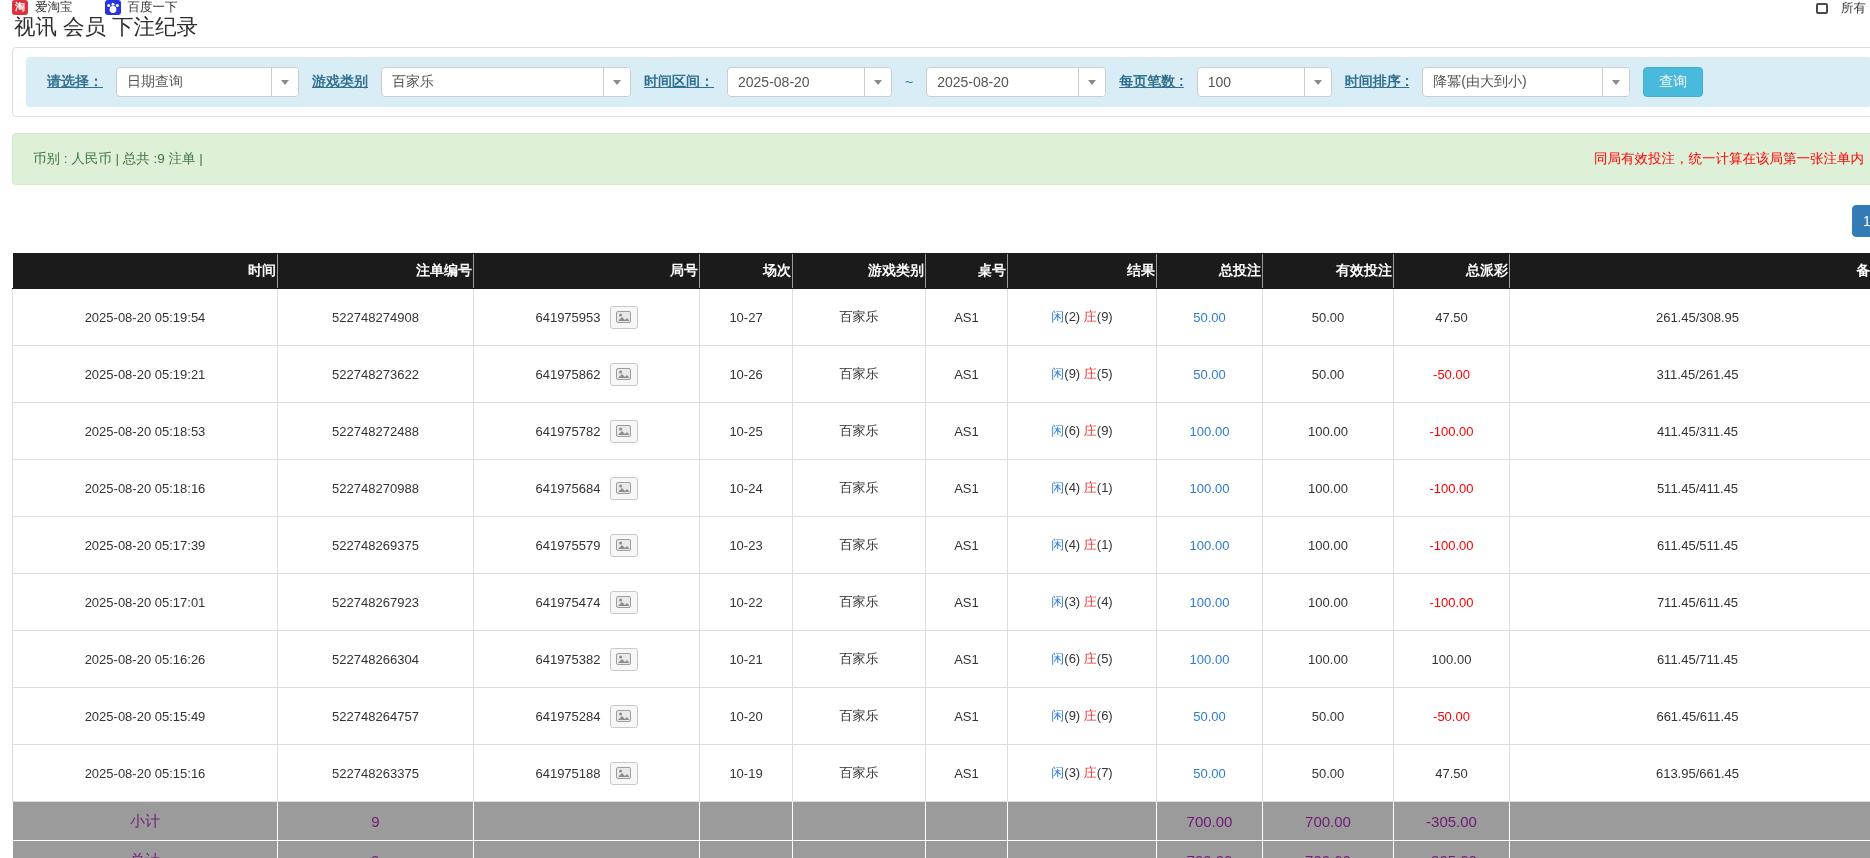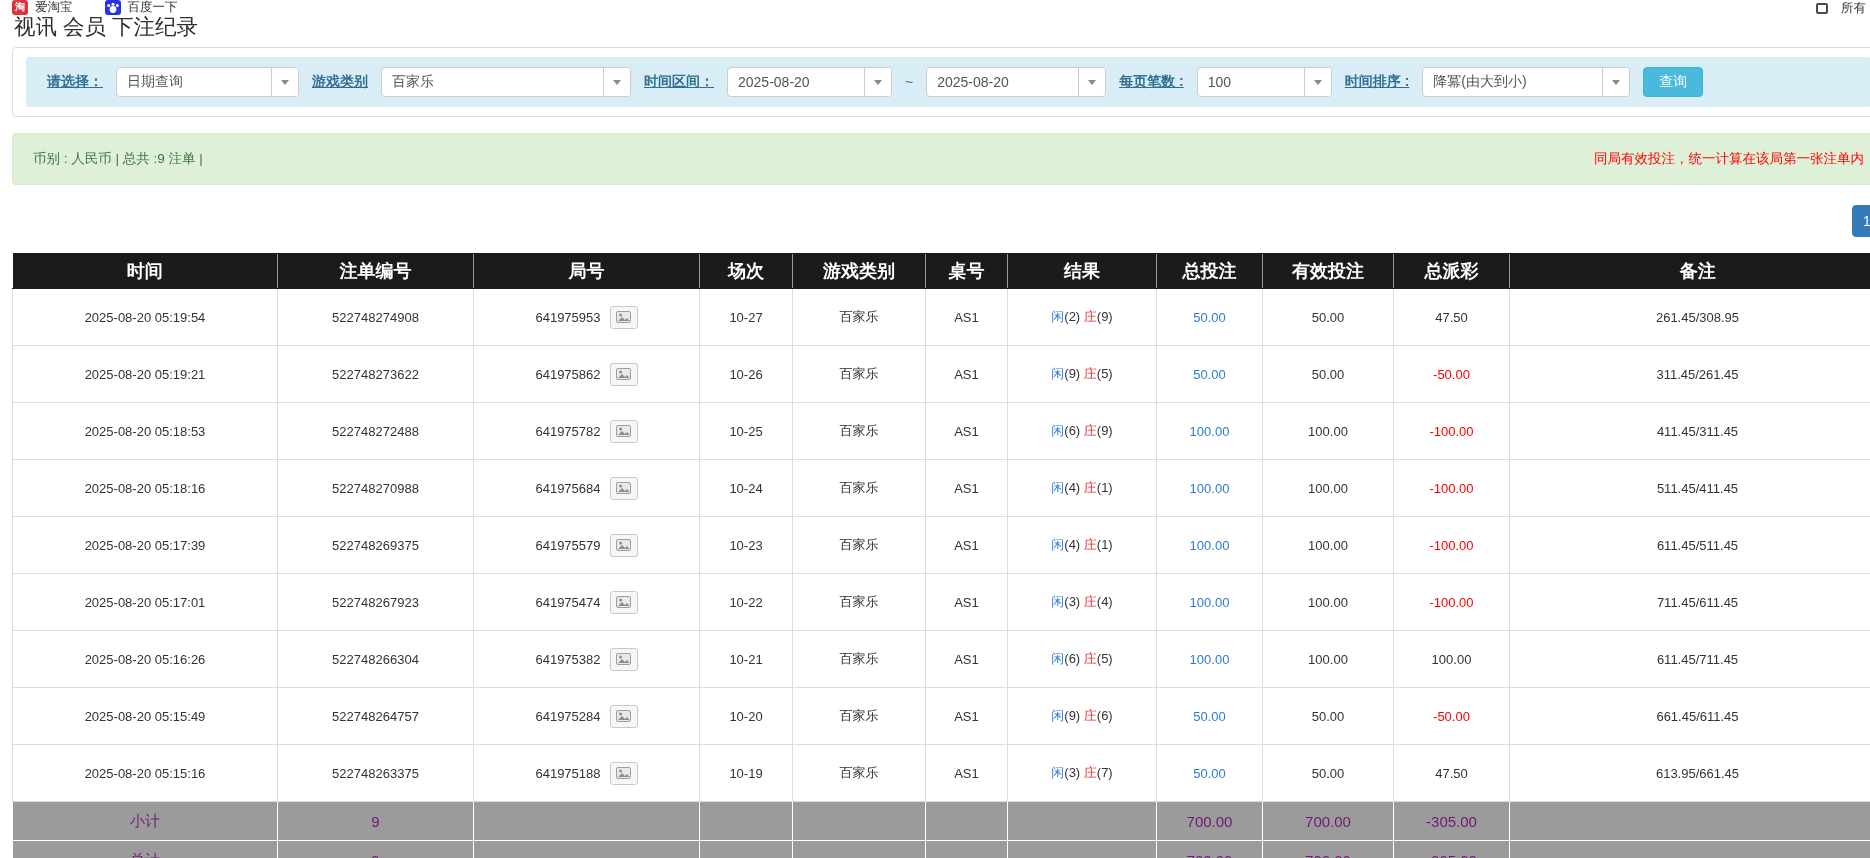--- a/index.html
+++ b/index.html
@@ -62,22 +62,22 @@
     background:#337ab7;border:1px solid #337ab7;border-radius:4px 0 0 4px;
     color:#fff;display:flex;align-items:center;justify-content:center;font-size:14px;cursor:pointer;
     box-sizing:border-box;
   }
   
   .bet-table{
     position:absolute;top:253px;left:12px;width:1873px;
     border-collapse:collapse;table-layout:fixed;font-size:13px;color:#333;
   }
   .bet-table thead th{
-    background:#1b1b1b;color:#fff;font-weight:bold;font-size:18px;height:32px;
-    text-align:center;vertical-align:middle;border-top:1px solid #1b1b1b;border-bottom:1px solid #1b1b1b;
+    background:#1b1b1b;color:#fff;font-weight:bold;font-size:14px;height:32px;
+    text-align:right;vertical-align:middle;border-top:1px solid #1b1b1b;border-bottom:1px solid #1b1b1b;
   }
   .bet-table thead th + th{border-left:1px solid #9a9a9a;}
   .bet-table tbody td{
     background:#fff;border:1px solid #ddd;height:54px;
     text-align:center;vertical-align:middle;
   }
   .bet-table tfoot td{
     background:#9b9b9b;color:#701a75;border:1px solid #fff;height:36px;
     text-align:center;vertical-align:middle;font-size:15px;
   }

